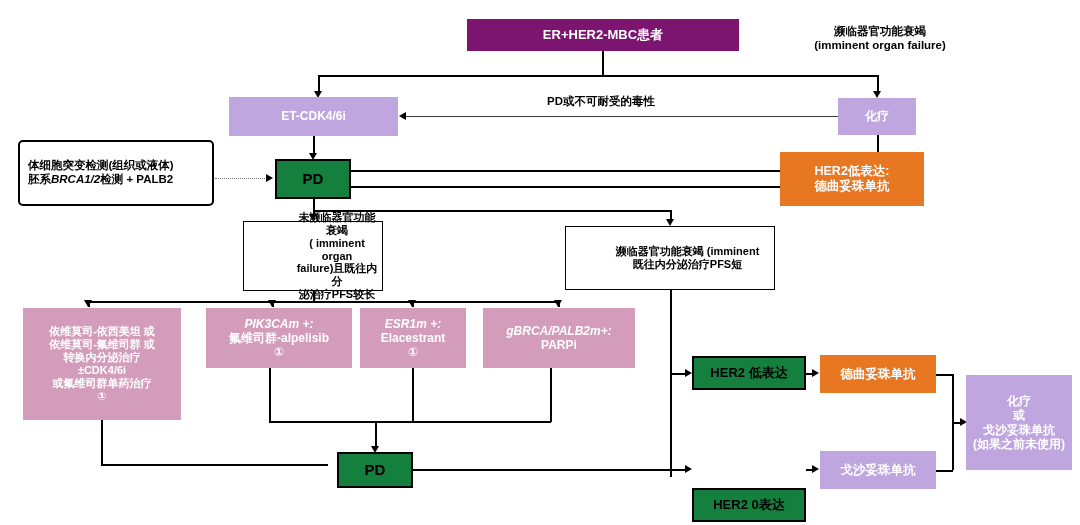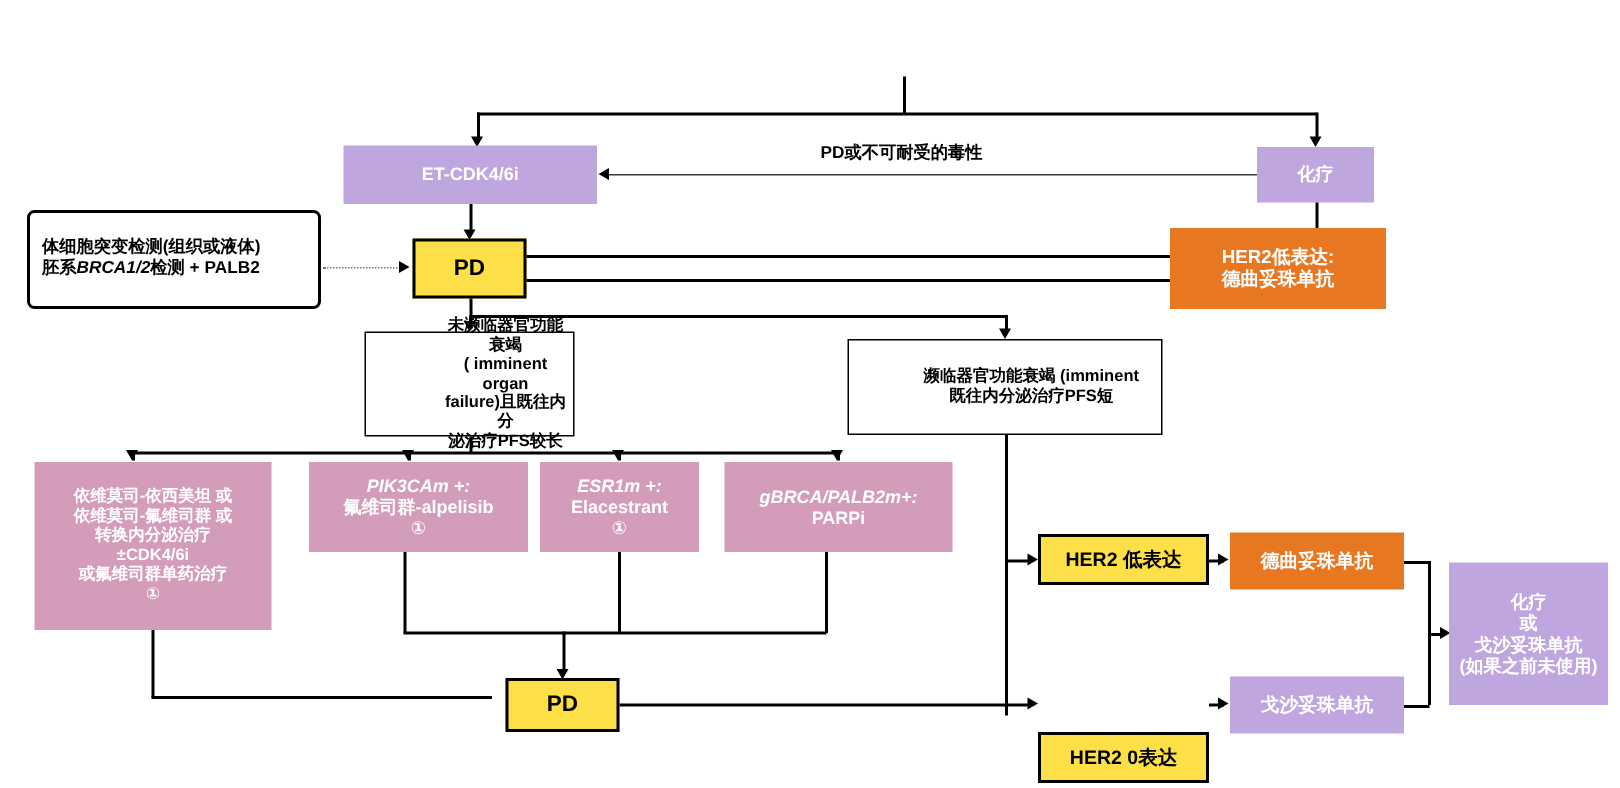--- a/index.html
+++ b/index.html
@@ -9,21 +9,21 @@
   .box .inner{width:100%;padding:0 3px;line-height:1.18;}
 
   
   .b-darkpurple{background:#7B1570;color:#ffffff;font-weight:bold;font-size:13px;}
   .b-lavender{background:#C0A6DE;color:#ffffff;font-weight:bold;font-size:12px;}
   .b-lavender2{background:#C0A6DE;color:#ffffff;font-weight:bold;font-size:12.5px;}
   .b-orange{background:#E87722;color:#ffffff;font-weight:bold;font-size:12.5px;}
   .b-pink{background:#D49CBB;color:#ffffff;font-weight:bold;font-size:11px;}
 
   
-  .b-outline{background:#fde047;border:2px solid #000000;color:#000000;font-weight:bold;}
+  .b-outline{background:#15803d;border:2px solid #000000;color:#000000;font-weight:bold;}
   .b-outline-thin{background:#ffffff;border:1.6px solid #000000;color:#000000;font-weight:bold;font-size:11px;}
   .b-pd{font-size:15px;}
   .b-her2{font-size:13px;}
   .b-testing{border:2px solid #000000;border-radius:5px;background:#ffffff;color:#000000;
              font-weight:bold;font-size:11.5px;text-align:left;justify-content:flex-start;}
   .b-testing .inner{padding-left:8px;text-align:left;}
 
   .plain{position:absolute;color:#000000;font-weight:bold;font-size:11.5px;text-align:center;line-height:1.25;}
   .plain-left{position:absolute;color:#000000;font-weight:bold;font-size:11.5px;text-align:left;}
 
@@ -39,21 +39,28 @@
   .arw{position:absolute;width:0;height:0;}
   .arw-d{border-left:4.5px solid transparent;border-right:4.5px solid transparent;border-top:7px solid #000;}
   .arw-l{border-top:4.5px solid transparent;border-bottom:4.5px solid transparent;border-right:7px solid #000;}
   .arw-r{border-top:4.5px solid transparent;border-bottom:4.5px solid transparent;border-left:7px solid #000;}
 </style>
 </head>
 <body>
 
 <div id="canvas">
 
-
+  <div class="box b-darkpurple" style="left:467px;top:19px;width:272px;height:32px;">
+    <div class="inner">ER+HER2-MBC患者</div>
+  </div>
+
+  <div class="plain" style="left:760px;top:24px;width:240px;">
+    <div>濒临器官功能衰竭</div>
+    <div>(imminent organ failure)</div>
+  </div>
 
   <div class="lnk lnkv" style="left:602px;top:51px;height:25px;"></div>
 
   <div class="lnk lnkh" style="left:318px;top:75px;width:560px;"></div>
 
   <div class="lnk lnkv" style="left:318px;top:75px;height:17px;"></div>
   <div class="arw arw-d" style="left:313.5px;top:91px;"></div>
 
   <div class="lnk lnkv" style="left:877px;top:75px;height:17px;"></div>
   <div class="arw arw-d" style="left:872.5px;top:91px;"></div>

